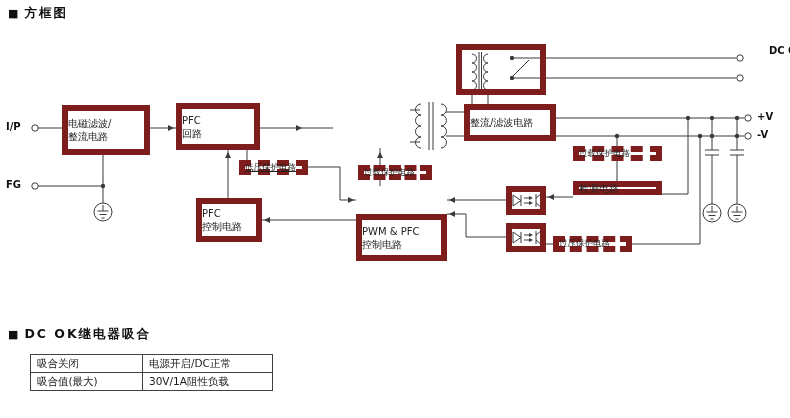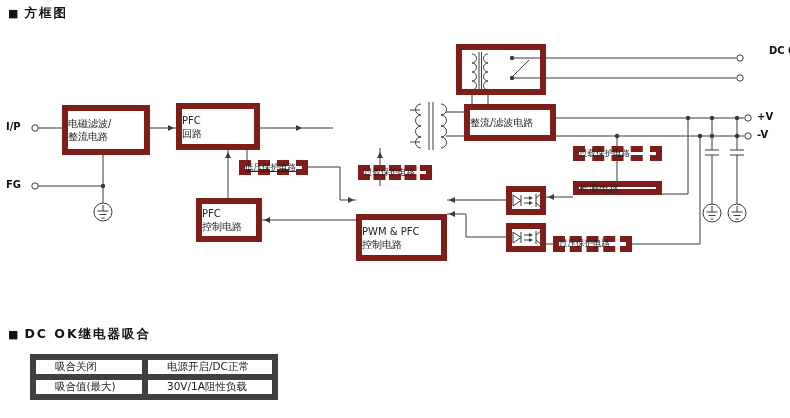--- a/index.html
+++ b/index.html
@@ -18,21 +18,21 @@
   .blk {
     position:absolute; border:6px solid #7f1d1d; background:#fff;
     display:flex; flex-direction:column; align-items:flex-start; justify-content:center;
     text-align:center; font-size:10px; line-height:1.3; color:#222; z-index:2;
   }
   .blk.dashed { border-style:dashed; font-size:8.5px; }
   .blk.clear { background:transparent; }
   .lbl { position:absolute; font-size:10px; font-weight:bold; color:#111; z-index:2; white-space:nowrap; }
   .lbl.rt { }
   table.relay { position:absolute; left:30px; top:354px; border-collapse:collapse; font-size:10.5px; z-index:3; background:#fff; }
-  table.relay td { border:6px solid #404040; height:18px; padding:0 19px; vertical-align:middle; }
+  table.relay td { border:1px solid #404040; height:18px; padding:0 6px; vertical-align:middle; }
   table.relay td.c1 { width:112px; }
   table.relay td.c2 { width:130px; }
 </style>
 </head>
 <body>
 
 <div class="stage">
 
   <div class="sec-header" style="left:8px;top:5px;">
     <span class="marker">■</span>

